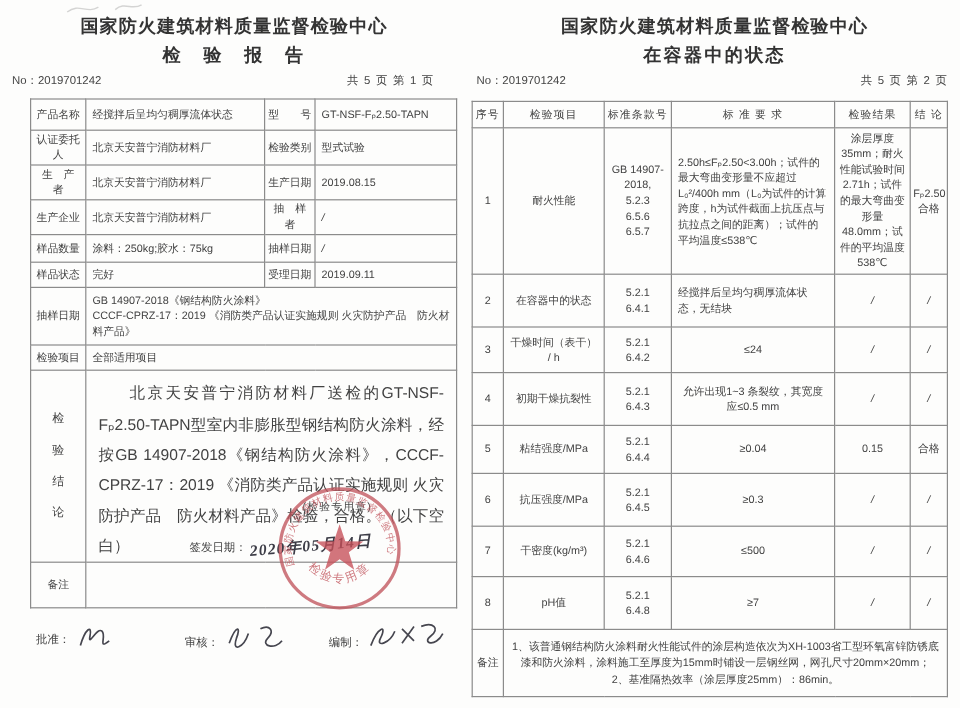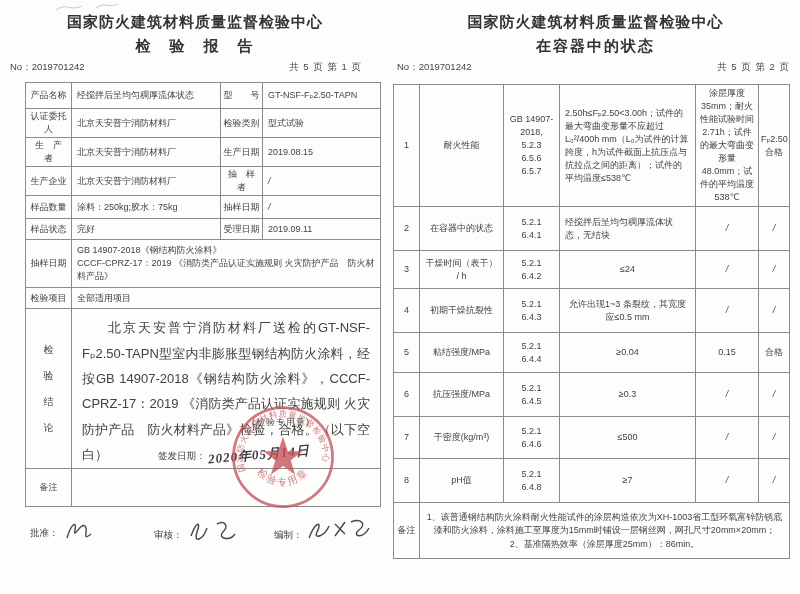--- a/index.html
+++ b/index.html
@@ -185,20 +185,28 @@
     <table class="tbl">
       <colgroup>
         <col style="width:26px">
           <col style="width:84px">
           <col style="width:56px">
         <col style="width:136px">
           <col style="width:63px">
           <col style="width:31px">
       </colgroup>
       <tbody>
+          <tr style="height:22px">
+        <td class="hdr">序号</td>
+        <td class="hdr">检验项目</td>
+        <td class="hdr">标准条款号</td>
+        <td class="hdr">标 准 要 求</td>
+        <td class="hdr">检验结果</td>
+        <td class="hdr">结 论</td>
+      </tr>
       <tr style="height:122px">
         <td class="ctr">1</td>
         <td class="ctr">耐火性能</td>
         <td class="ctr pre">GB 14907-
 2018,
 5.2.3
 6.5.6
 6.5.7</td>
         <td class="lft">2.50h≤Fₚ2.50&lt;3.00h；试件的最大弯曲变形量不应超过L₀²/400h mm（L₀为试件的计算跨度，h为试件截面上抗压点与抗拉点之间的距离）；试件的平均温度≤538℃</td>
         <td class="ctr" style="padding:2px 3px">涂层厚度35mm；耐火性能试验时间2.71h；试件的最大弯曲变形量48.0mm；试件的平均温度538℃</td>

